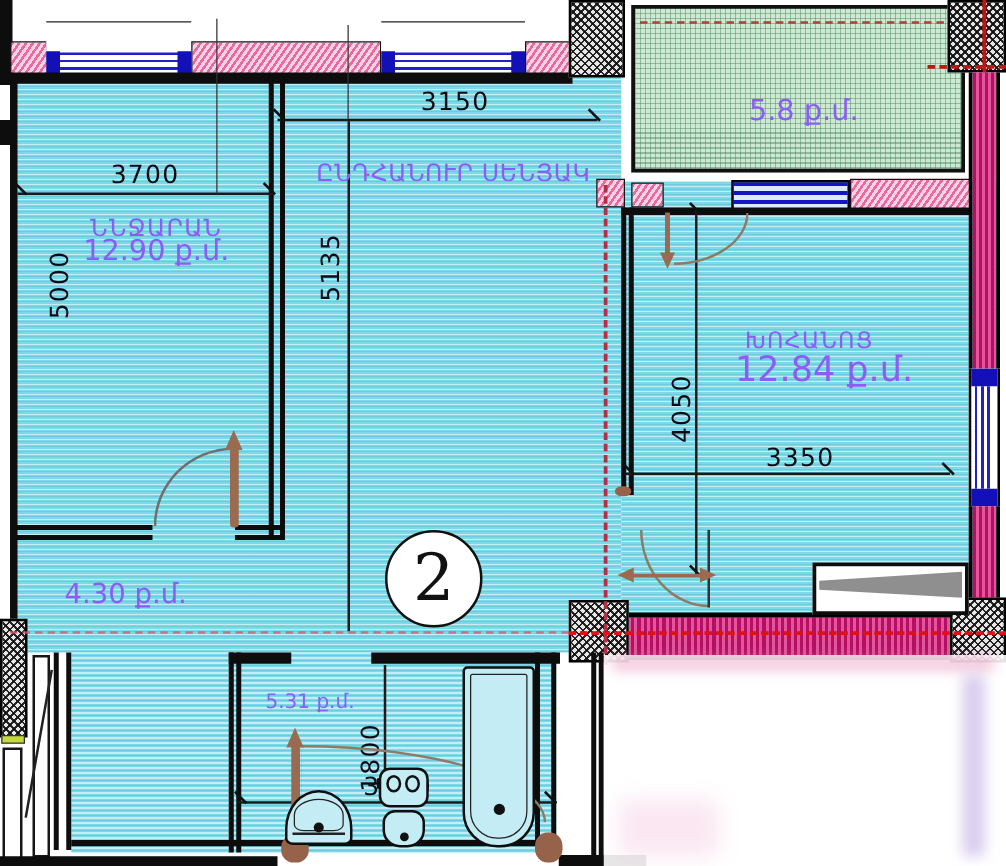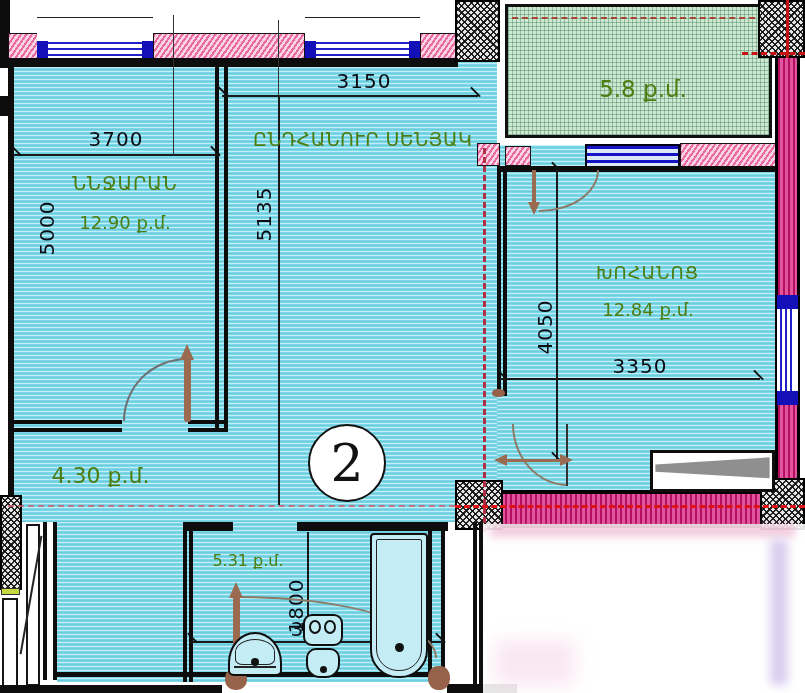--- a/index.html
+++ b/index.html
@@ -23,21 +23,21 @@
     border:3px solid #101010;box-sizing:border-box;}
   .blk{background:#0d0d0d;}
   .dwv{border-left:4px solid #0d0d0d;border-right:4px solid #0d0d0d;box-sizing:border-box;}
   .dwh{border-top:4px solid #0d0d0d;border-bottom:4px solid #0d0d0d;box-sizing:border-box;}
   
   .dl{background:#1a1a1a;}
   .tk{width:13px;height:2px;background:#111;transform:rotate(45deg);}
   .dimtxt{font-size:20px;letter-spacing:1px;text-align:center;white-space:nowrap;}
   .vrt{transform:rotate(-90deg);transform-origin:center;}
   
-  .lbl{text-align:center;white-space:nowrap;color:#4d7c0f;}
+  .lbl{text-align:center;white-space:nowrap;color:#8b5cf6;}
   
   .win{background:#fff;border-top:1.5px solid #222;box-sizing:border-box;}
   .glz{position:absolute;left:1px;right:1px;bottom:3px;height:17px;
     background:repeating-linear-gradient(180deg,#2020c8 0 2px,transparent 2px 6px);}
   .cap{position:absolute;bottom:1px;width:11px;height:20px;background:#1310b8;}
   .arc{box-sizing:border-box;}
   .leaf{background:#9a6b50;border-radius:3px;}
   .pad{background:#96624a;border-radius:45%;}
 </style>
 </head>
@@ -146,24 +146,24 @@
   <div class="abs dimtxt" style="left:608px;top:354px;width:64px;">3350</div>
 
   <div class="abs dl" style="left:307px;top:532px;width:1.5px;height:110px;"></div>
   <div class="abs dimtxt vrt" style="left:264px;top:594px;width:64px;">1800</div>
   <div class="abs dl" style="left:190px;top:641px;width:255px;height:1.5px;"></div>
   <div class="abs tk" style="left:186px;top:637px;"></div>
   <div class="abs tk" style="left:434px;top:637px;"></div>
   <div class="abs dimtxt" style="left:288px;top:617px;width:60px;z-index:8;">3000</div>
 
   <div class="abs lbl" style="left:55px;top:172px;width:140px;font-size:19px;letter-spacing:1px;">ՆՆՋԱՐԱՆ</div>
-  <div class="abs lbl" style="left:55px;top:212px;width:140px;font-size:18px;">12.90 ք.մ.</div>
+  <div class="abs lbl" style="left:55px;top:188px;width:140px;font-size:23px;">12.90 ք.մ.</div>
   <div class="abs lbl" style="left:253px;top:128px;width:212px;font-size:19px;letter-spacing:.5px;">ԸՆԴՀԱՆՈՒՐ ՍԵՆՅԱԿ</div>
   <div class="abs lbl" style="left:590px;top:262px;width:115px;font-size:18px;letter-spacing:1px;">ԽՈՀԱՆՈՑ</div>
-  <div class="abs lbl" style="left:588px;top:299px;width:120px;font-size:18px;">12.84 ք.մ.</div>
+  <div class="abs lbl" style="left:588px;top:279px;width:120px;font-size:28px;">12.84 ք.մ.</div>
   <div class="abs lbl" style="left:598px;top:76px;width:90px;font-size:23px;">5.8 ք.մ.</div>
   <div class="abs lbl" style="left:48px;top:463px;width:105px;font-size:22px;">4.30 ք.մ.</div>
   <div class="abs lbl" style="left:198px;top:551px;width:100px;font-size:16px;">5.31 ք.մ.</div>
 
 
   <div class="abs" style="left:308px;top:424px;width:74px;height:74px;background:#fff;border:2.5px solid #111;border-radius:50%;display:flex;align-items:center;justify-content:center;z-index:6;">
     <span style="font-family:'DejaVu Serif',serif;font-size:52px;line-height:1;color:#111;">2</span>
   </div>
 
   <div class="abs arc" style="left:123px;top:358px;width:64px;height:63px;border-top:2px solid #6f6f6f;border-left:2px solid #6f6f6f;border-top-left-radius:100% 100%;"></div>

